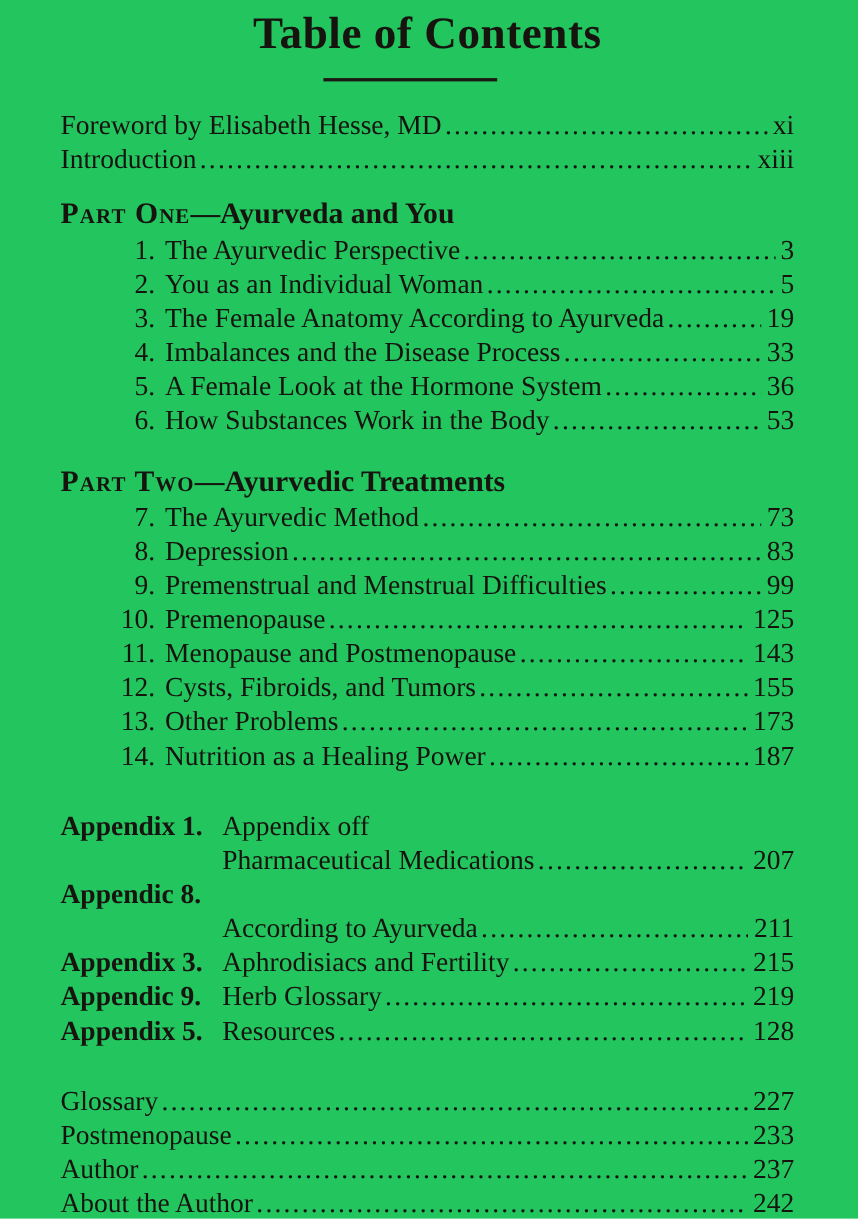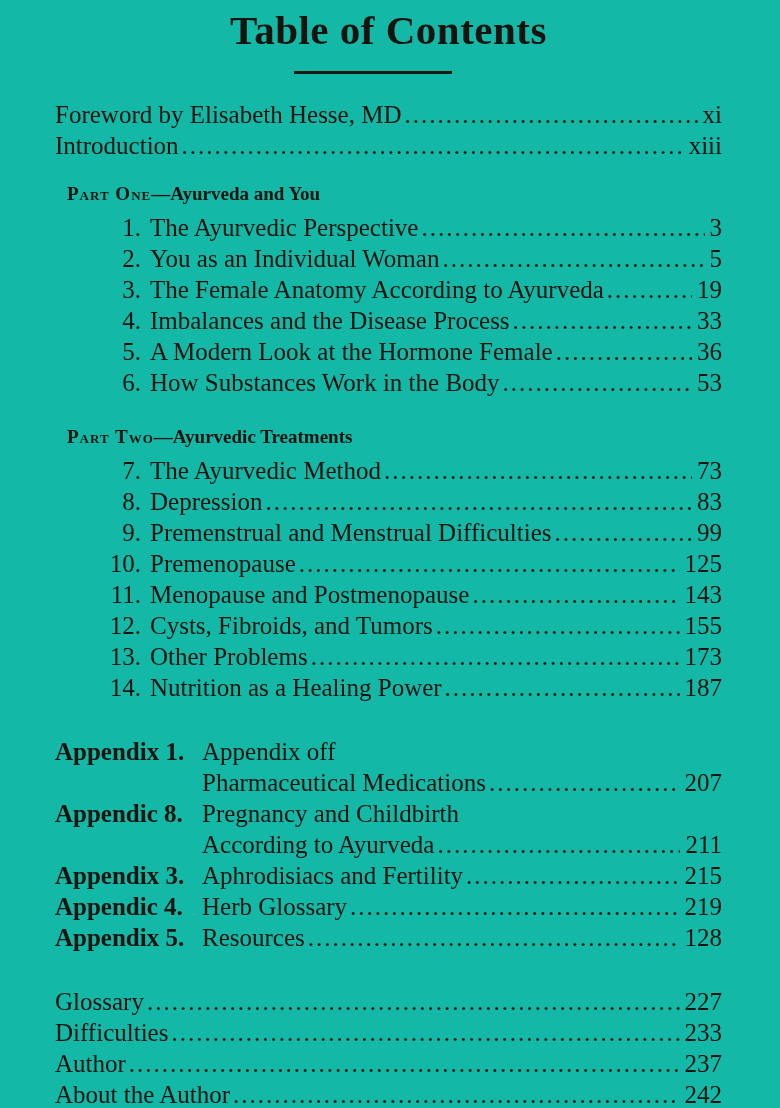--- a/index.html
+++ b/index.html
@@ -47,40 +47,39 @@
   }
   .pagenum { flex: 0 0 auto; text-align: right; }
   .chapter { margin-left: 50px; }
   .ch-num {
     flex: 0 0 36px;
     width: 36px;
     text-align: right;
     margin-right: 9px;
   }
   .part-heading {
-    font-size: 19px;
+    font-size: 27px;
     line-height: 36px;
     font-weight: 700;
     margin-top: 15px;
-    margin-left: 12px;
   }
   .part-heading .smallcaps {
     font-variant: small-caps;
     letter-spacing: 1px;
   }
   .part + .part .part-heading { margin-top: 21px; }
   .front { margin-top: 0; }
   .appendices { margin-top: 33px; }
   .app-label { flex: 0 0 147px; width: 147px; font-weight: bold; }
   .back { margin-top: 33px; }
 </style>
 </head>
 <body>
 
-<div class="page" style="background: #14b8a6; color: rgb(23, 19, 15);">
+<div class="page" style="background: #22c55e; color: rgb(23, 19, 15);">
   <h1 class="title">Table of Contents</h1>
   <div class="divider"></div>
 
   <div class="front" id="front">
       <div class="row">
         <span class="label">Foreword by Elisabeth Hesse, MD</span>
         <span class="leader">..............................................................................................................</span>
         <span class="pagenum">xi</span>
       </div>
       <div class="row">
@@ -111,21 +110,21 @@
           <span class="pagenum">19</span>
         </div>
         <div class="row chapter">
           <span class="ch-num">4.</span>
           <span class="label">Imbalances and the Disease Process</span>
           <span class="leader">..............................................................................................................</span>
           <span class="pagenum">33</span>
         </div>
         <div class="row chapter">
           <span class="ch-num">5.</span>
-          <span class="label">A Modern Look at the Hormone Female</span>
+          <span class="label">A Female Look at the Hormone System</span>
           <span class="leader">..............................................................................................................</span>
           <span class="pagenum">36</span>
         </div>
         <div class="row chapter">
           <span class="ch-num">6.</span>
           <span class="label">How Substances Work in the Body</span>
           <span class="leader">..............................................................................................................</span>
           <span class="pagenum">53</span>
         </div>
       </div>
@@ -187,55 +186,54 @@
         <span class="label">Appendix off</span>
       </div>
       <div class="row appendix">
         <span class="app-label">&nbsp;</span>
         <span class="label">Pharmaceutical Medications</span>
         <span class="leader">..............................................................................................................</span>
         <span class="pagenum">207</span>
       </div>
       <div class="row appendix">
         <span class="app-label">Appendic 8.</span>
-        <span class="label">Pregnancy and Childbirth</span>
       </div>
       <div class="row appendix">
         <span class="app-label">&nbsp;</span>
         <span class="label">According to Ayurveda</span>
         <span class="leader">..............................................................................................................</span>
         <span class="pagenum">211</span>
       </div>
       <div class="row appendix">
         <span class="app-label">Appendix 3.</span>
         <span class="label">Aphrodisiacs and Fertility</span>
         <span class="leader">..............................................................................................................</span>
         <span class="pagenum">215</span>
       </div>
       <div class="row appendix">
-        <span class="app-label">Appendic 4.</span>
+        <span class="app-label">Appendic 9.</span>
         <span class="label">Herb Glossary</span>
         <span class="leader">..............................................................................................................</span>
         <span class="pagenum">219</span>
       </div>
       <div class="row appendix">
         <span class="app-label">Appendix 5.</span>
         <span class="label">Resources</span>
         <span class="leader">..............................................................................................................</span>
         <span class="pagenum">128</span>
       </div>
     </div>
   <div class="back" id="back">
       <div class="row">
         <span class="label">Glossary</span>
         <span class="leader">..............................................................................................................</span>
         <span class="pagenum">227</span>
       </div>
       <div class="row">
-        <span class="label">Difficulties</span>
+        <span class="label">Postmenopause</span>
         <span class="leader">..............................................................................................................</span>
         <span class="pagenum">233</span>
       </div>
       <div class="row">
         <span class="label">Author</span>
         <span class="leader">..............................................................................................................</span>
         <span class="pagenum">237</span>
       </div>
       <div class="row">
         <span class="label">About the Author</span>

